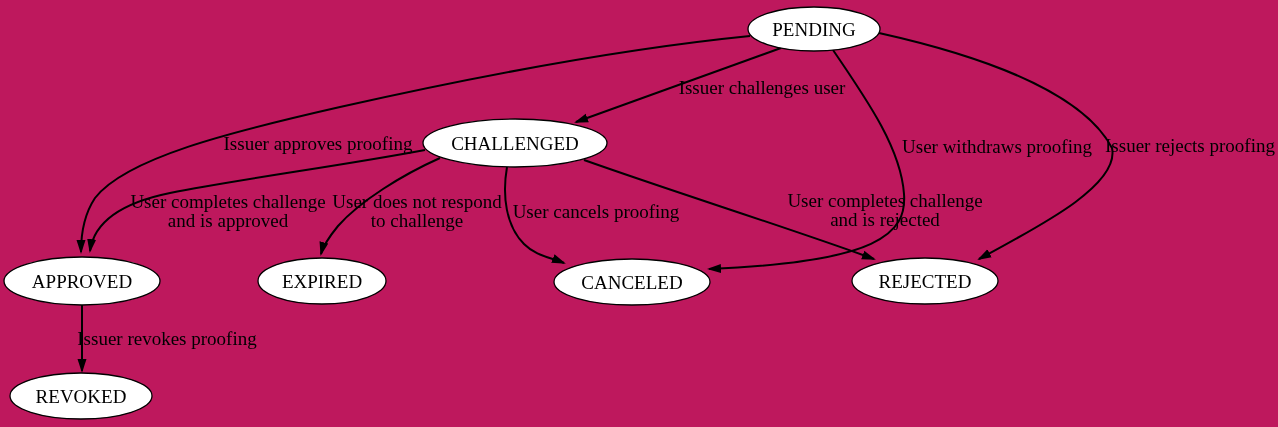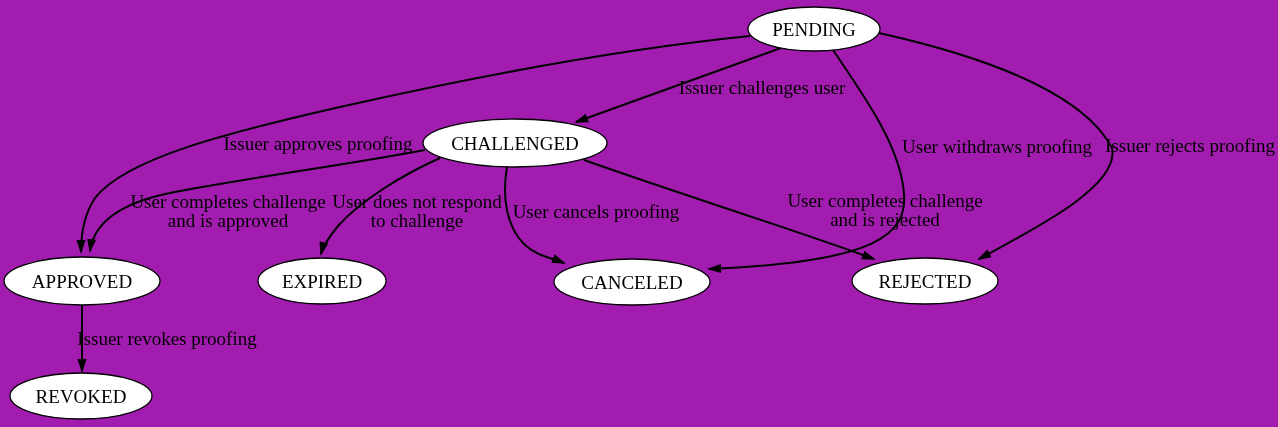--- a/index.html
+++ b/index.html
@@ -4,21 +4,21 @@
 <style>
   html, body {
     margin: 0;
     padding: 0;
     background: #ffffff;
   }
   .stage {
     position: relative;
     width: 1278px;
     height: 427px;
-    background: #a21caf;
+    background: #be185d;
     overflow: hidden;
     text-align: center;
   }
   svg {
     display: block;
     font-family: "Liberation Serif", "DejaVu Serif", serif;
   }
   .edge-path {
     fill: none;
     stroke-linecap: butt;

